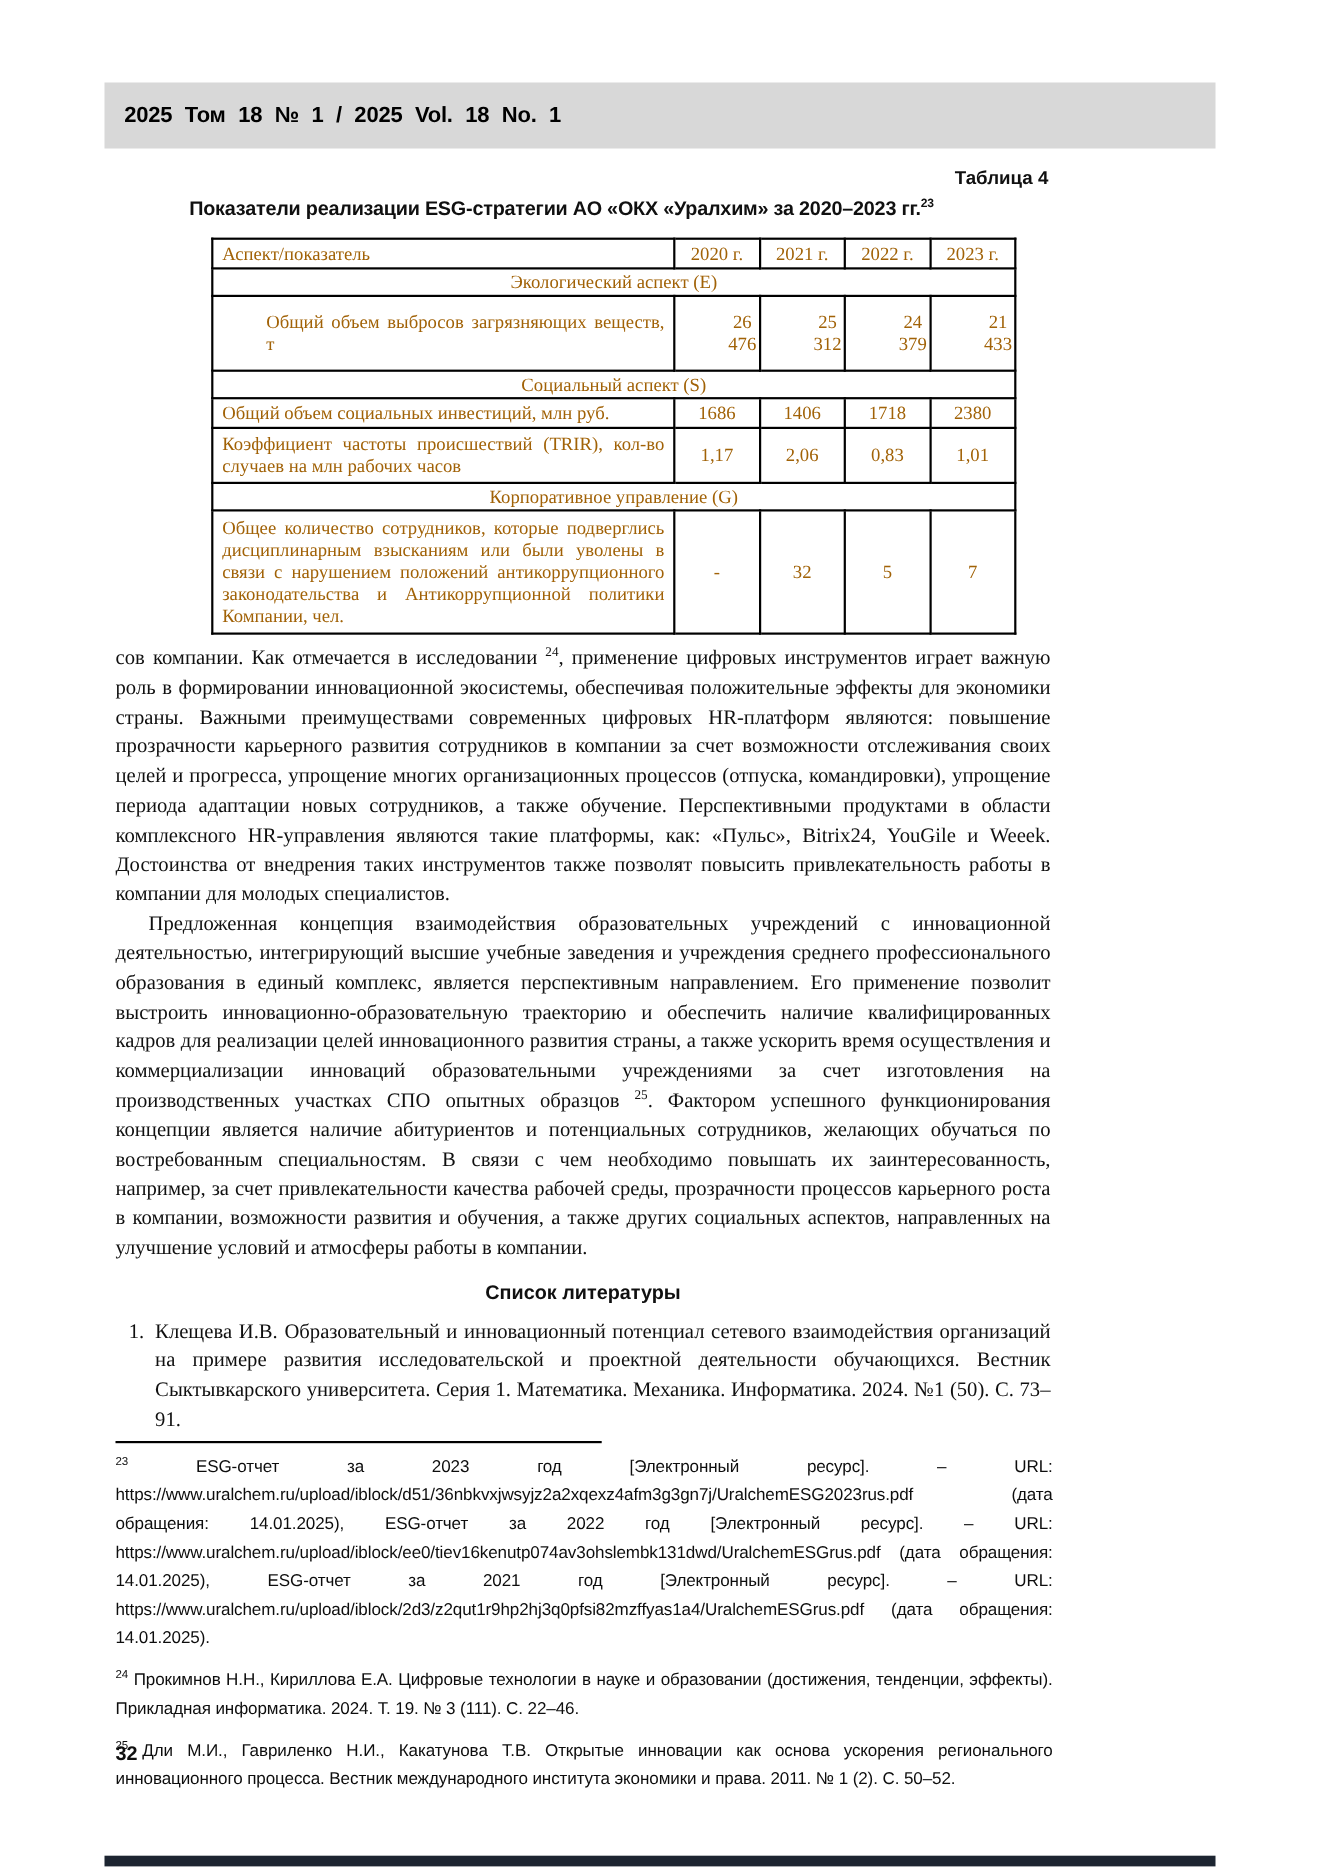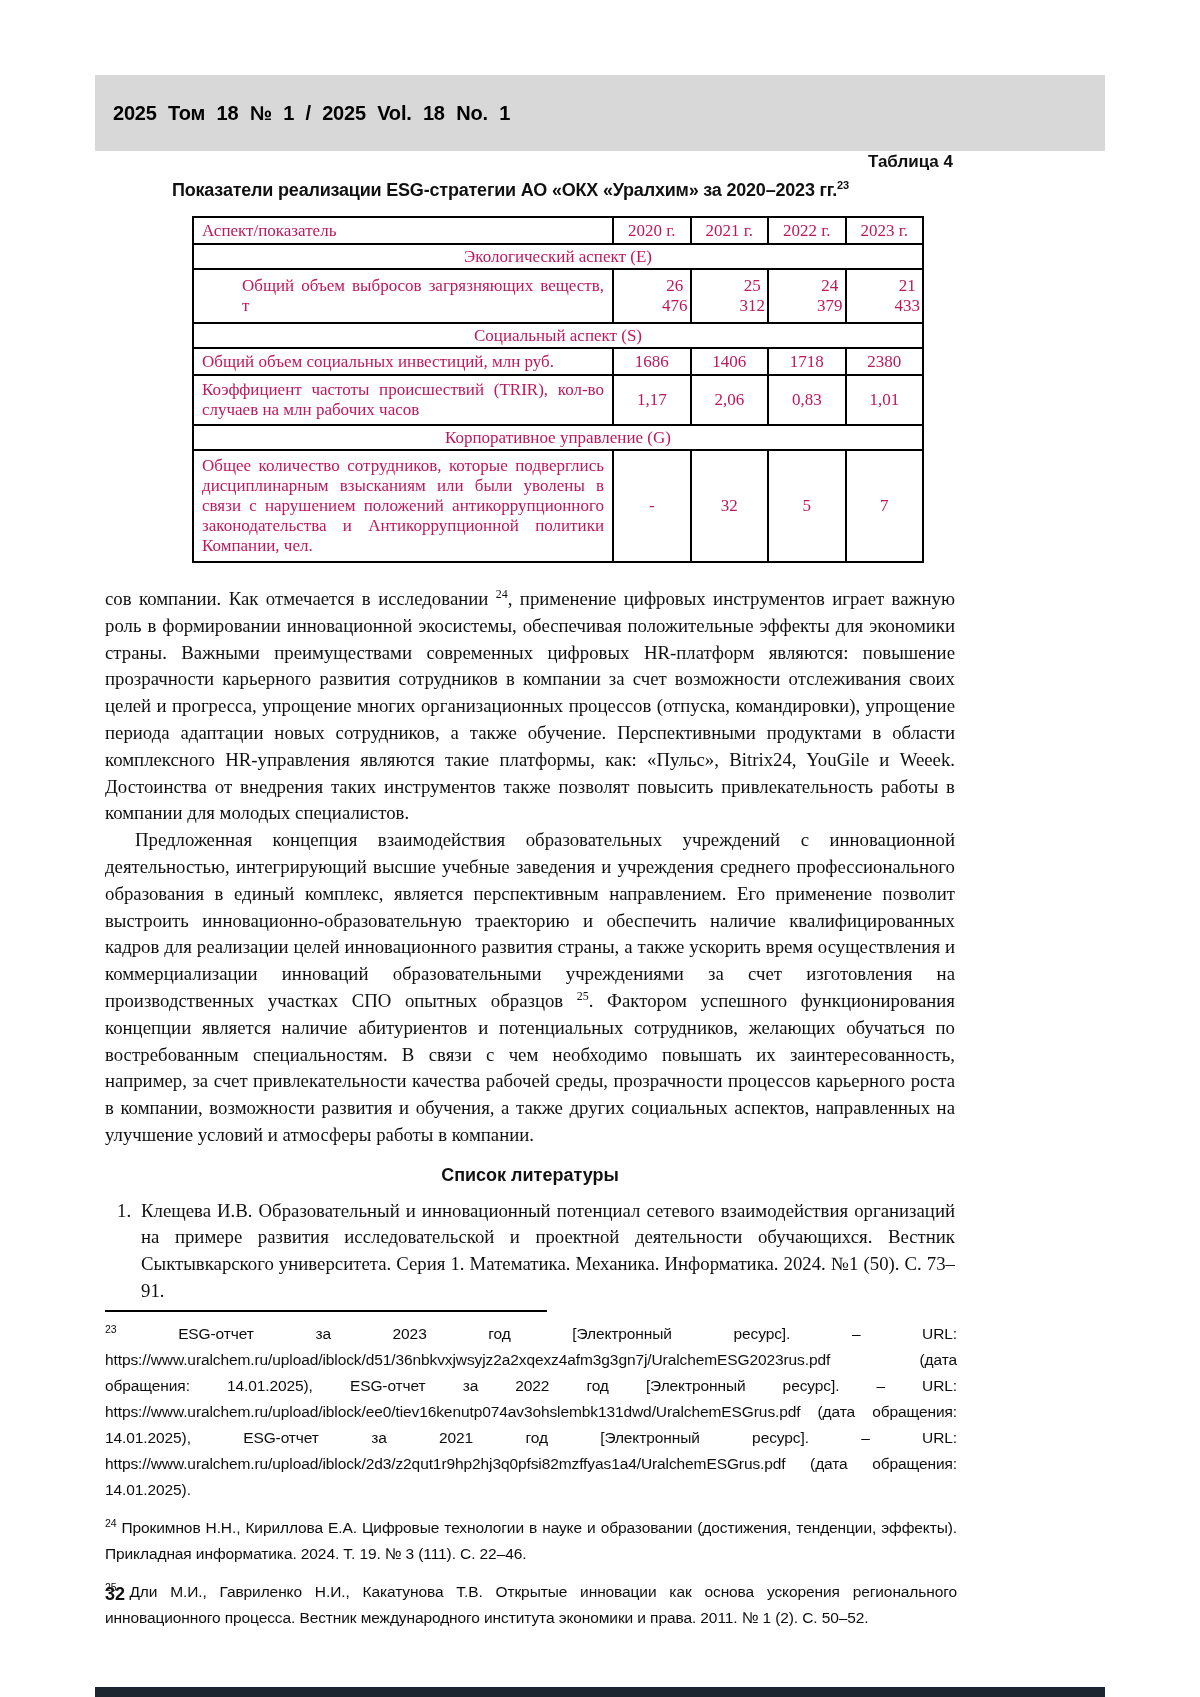--- a/index.html
+++ b/index.html
@@ -1,42 +1,42 @@
 <!DOCTYPE html>
 <html lang="ru"><head>
 <meta charset="utf-8">
 <style>
   html,body{margin:0;padding:0;background:#ffffff;}
   .page{position:relative;width:1200px;height:1697px;background:#ffffff;overflow:hidden;
         font-family:"Liberation Serif",serif;color:#101010;}
 
   
-  .header-band{position:absolute;left:95px;top:75px;width:1010px;height:76px;background:#d8d8d8;
+  .header-band{position:absolute;left:95px;top:75px;width:1010px;height:60px;background:#d8d8d8;
     display:flex;align-items:center;justify-content:space-between;box-sizing:border-box;
     padding:0 162px 0 18px;font-family:"Liberation Sans",sans-serif;font-weight:700;
     font-size:20px;letter-spacing:-0.2px;color:#000;gap:35px;}
   .header-band .hleft{word-spacing:6px;white-space:nowrap;}
   .header-band .hright{word-spacing:2px;white-space:nowrap;}
 
   
   .table-label{position:absolute;left:105px;top:152px;width:848px;text-align:right;
     font-family:"Liberation Sans",sans-serif;font-weight:600;font-size:17px;}
   .table-title{position:absolute;left:172px;top:179px;width:708px;text-align:left;
     font-family:"Liberation Sans",sans-serif;font-weight:700;font-size:18px;letter-spacing:-0.2px;}
   .table-title sup{font-size:11px;}
 
   table.esg{position:absolute;left:192px;top:216px;border-collapse:collapse;
-    font-family:"Liberation Serif",serif;font-size:17px;color:#be185d;table-layout:fixed;}
+    font-family:"Liberation Serif",serif;font-size:17px;color:#a16207;table-layout:fixed;}
   table.esg td{border:2px solid #000;box-sizing:border-box;vertical-align:middle;}
   table.esg td.lbl{text-align:left;padding:1px 8px;text-align:justify;}
   table.esg td.val{text-align:center;padding:0 2px;}
   table.esg tr.head td{height:27px;}
   table.esg tr.head td.lbl{text-align:left;}
   table.esg tr.sec td{height:25px;text-align:center;padding:0;}
-  table.esg tr.r-em td{height:54px;padding-left:48px;}
+  table.esg tr.r-em td{height:68px;padding-left:48px;}
   table.esg tr.r1 td{height:27px;}
   table.esg tr.r2 td{height:27px;}
   table.esg tr.r-trir td{height:50px;}
   table.esg tr.r-last td{height:112px;border-radius:13px;}
 
   
   .bodytext{position:absolute;left:105px;top:586px;width:850px;
     font-family:"Liberation Serif",serif;font-size:18.8px;line-height:26.8px;
     text-align:justify;color:#101010;}
   .bodytext p{margin:0;}

